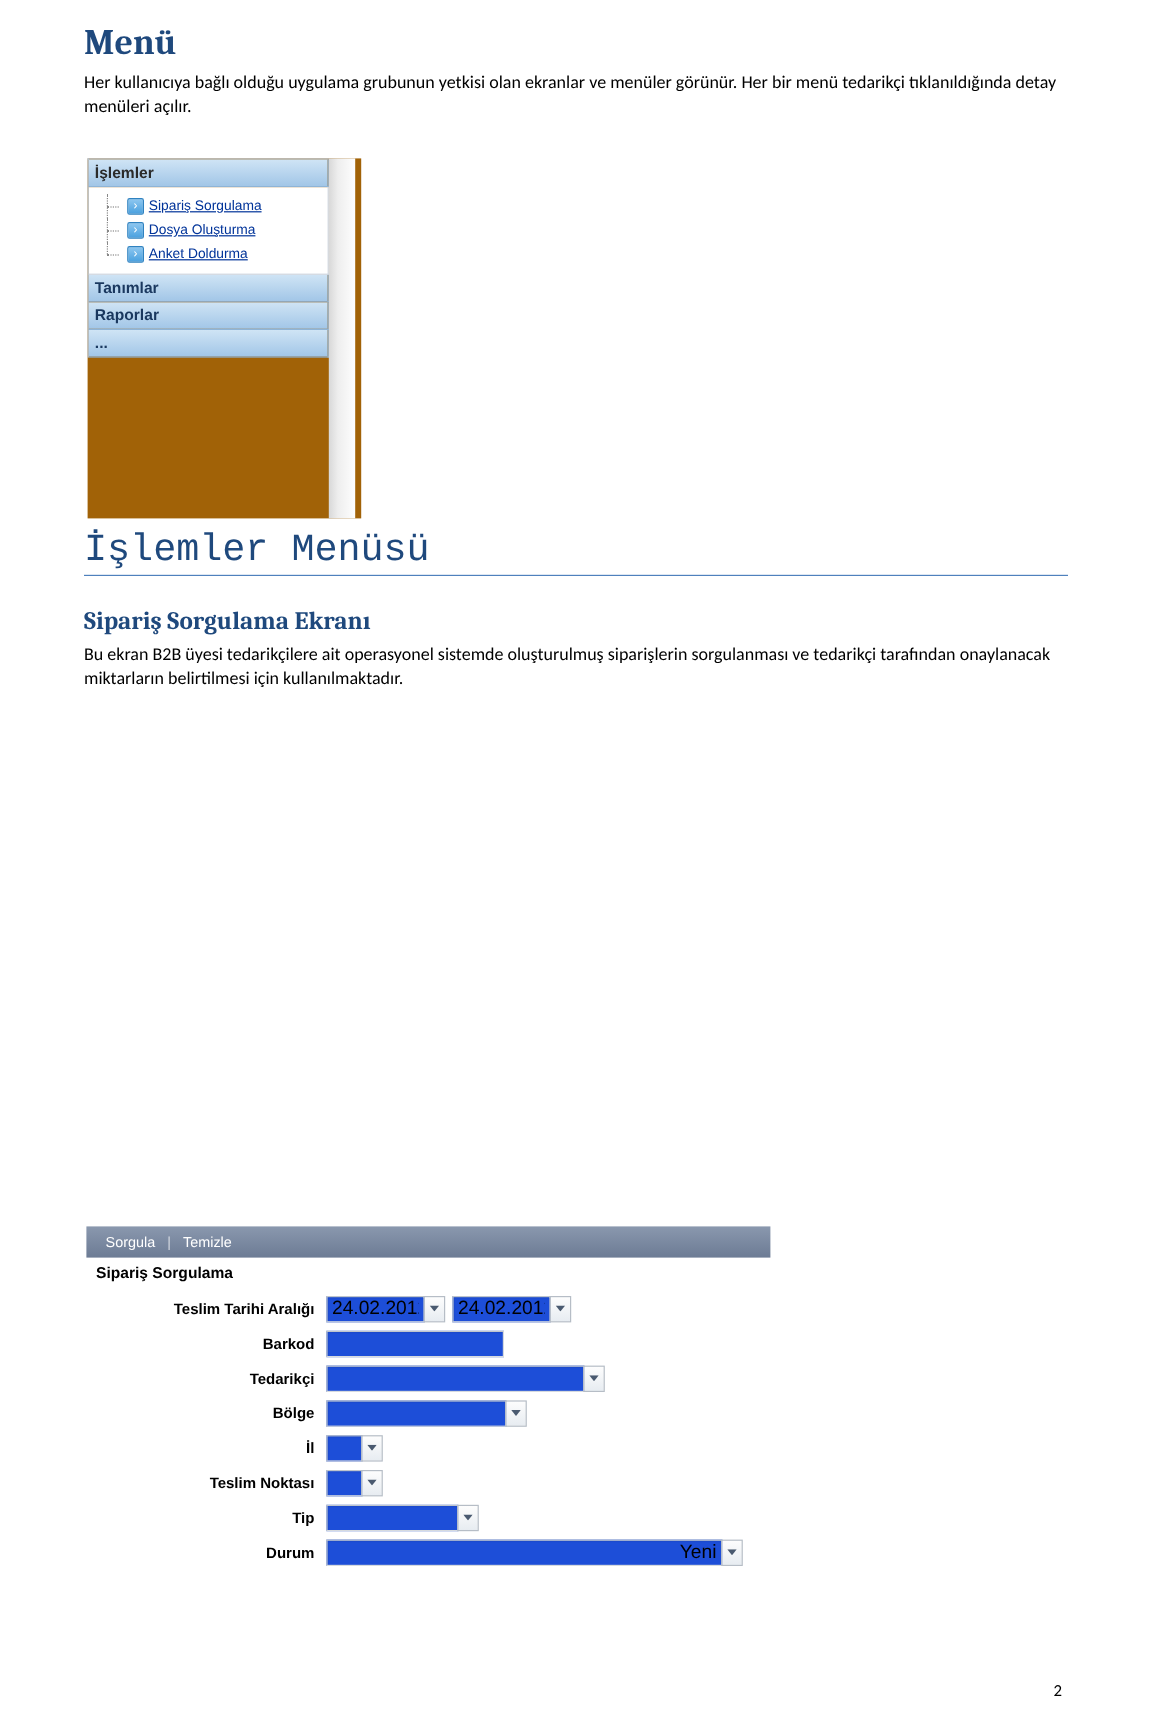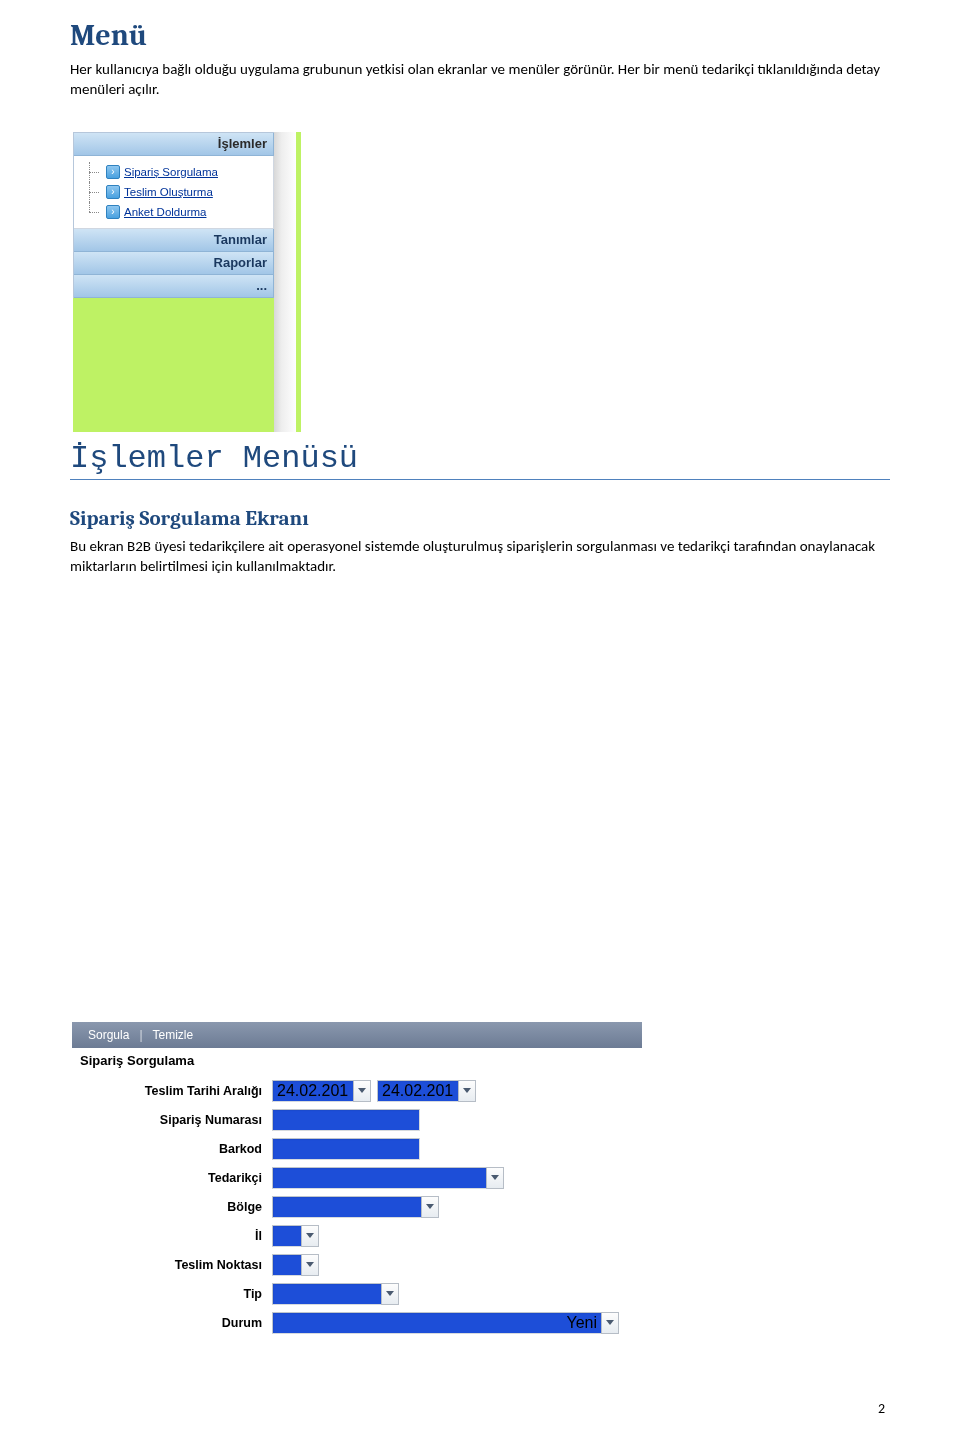--- a/index.html
+++ b/index.html
@@ -42,22 +42,21 @@
     margin-top: 26px;
     margin-bottom: 6px;
   }
   
   .shot1-wrap {
     position: absolute;
     left: 73px;
     top: 132px;
     width: 228px;
     height: 300px;
-    background: #bef264;
-    text-align: right;
+    background: #a16207;
   }
   .menu-panel {
     width: 201px;
     border-left: 1px solid #b6c7db;
     border-top: 1px solid #b6c7db;
     font-family: Tahoma, Arial, sans-serif;
     font-size: 12px;
   }
   .menu-header, .menu-section {
     background: linear-gradient(#cfe4f5, #a2c6e7);
@@ -207,21 +206,21 @@
 <div class="shot1-wrap">
   <div class="menu-panel">
     <div class="menu-header">İşlemler</div>
     <div class="tree-area">
       <div class="tree-item">
         <span class="node-icon">›</span>
         <span class="tree-link">Sipariş Sorgulama</span>
       </div>
       <div class="tree-item">
         <span class="node-icon">›</span>
-        <span class="tree-link">Teslim Oluşturma</span>
+        <span class="tree-link">Dosya Oluşturma</span>
       </div>
       <div class="tree-item">
         <span class="node-icon">›</span>
         <span class="tree-link">Anket Doldurma</span>
       </div>
     </div>
     <div class="menu-section">Tanımlar</div>
     <div class="menu-section">Raporlar</div>
     <div class="menu-section">...</div>
   </div>
@@ -254,24 +253,20 @@
     <div class="combo">
       <input class="txt date" value="24.02.2012" style="">
       <span class="date-btn">
         <svg width="8" height="5">
             <polygon points="0,0 8,0 4,5" fill="#4a5a70"></polygon>
           </svg>
       </span>
     </div>
   </div>
 
-  <div class="form-row">
-    <div class="form-label">Sipariş Numarası</div>
-    <input class="txt" style="width: 148px;" value="">
-  </div>
 
   <div class="form-row">
     <div class="form-label">Barkod</div>
     <input class="txt" style="width: 148px;" value="">
   </div>
 
   <div class="form-row">
     <div class="form-label">Tedarikçi</div>
     <div class="combo">
       <input class="txt w215" value="" style="">

